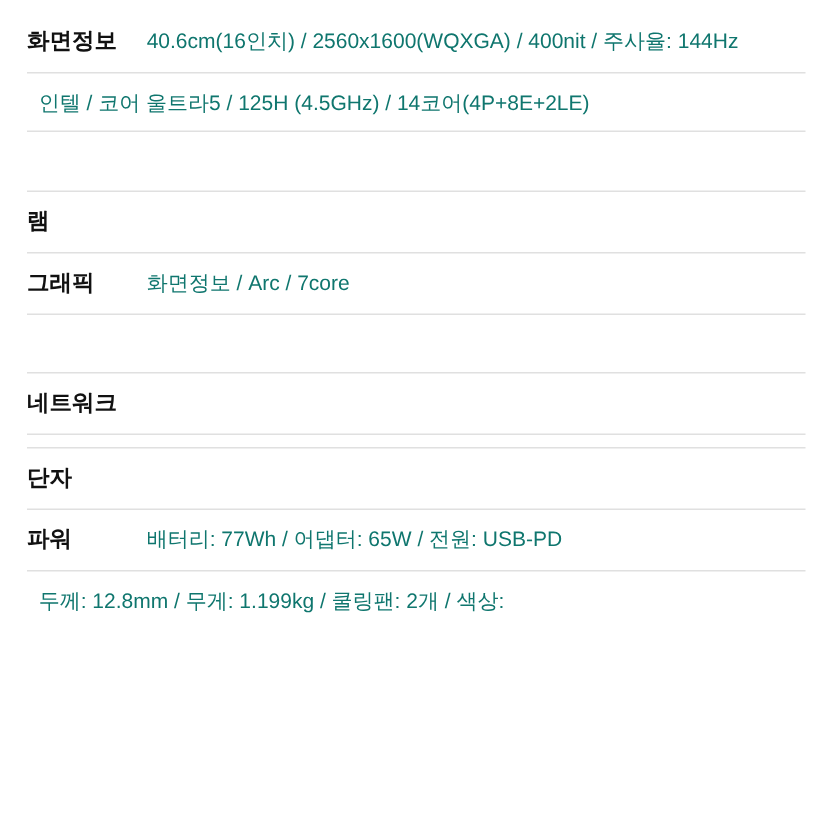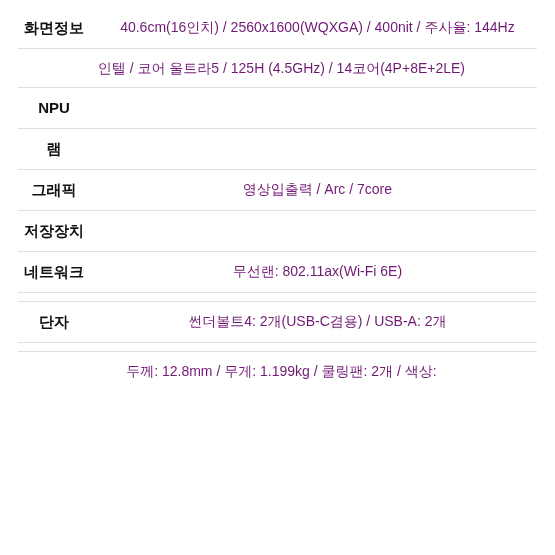--- a/index.html
+++ b/index.html
@@ -1,19 +1,18 @@
 <!DOCTYPE html>
 <html><head>
   <meta charset="utf-8">
   <style>
     * {
       margin: 0;
       padding: 0;
       box-sizing: border-box;
-      text-align: center;
     }
 
     body {
       width: 555px;
       min-height: 555px;
       background: #ffffff;
       font-family: 'Malgun Gothic', 'Apple SD Gothic Neo', sans-serif;
       font-size: 14px;
       color: #111111;
       padding: 16px 18px;
@@ -31,47 +30,48 @@
       font-weight: 700;
       min-width: 72px;
       flex-shrink: 0;
       font-size: 15px;
       color: #111;
     }
 
     .spec-value {
       font-weight: 400;
       font-size: 14px;
-      color: #701a75;
+      color: #0f766e;
       flex: 1;
       word-break: keep-all;
     }
 
     .divider {
       border: none;
       border-top: 1px solid #e0e0e0;
       margin: 8px 0;
     }
   </style>
 </head>
 <body>
 
 <div>
 <div class="spec-row"><span class="spec-label">화면정보</span>&nbsp;&nbsp;<span class="spec-value">40.6cm(16인치) / 2560x1600(WQXGA) / 400nit / 주사율: 144Hz</span></div>
     <hr class="divider">
     <div class="spec-row">&nbsp;&nbsp;<span class="spec-value">인텔 / 코어 울트라5 / 125H (4.5GHz) / 14코어(4P+8E+2LE)</span></div>
     <hr class="divider">
-    <div class="spec-row"><span class="spec-label">NPU</span>&nbsp;&nbsp;</div>
+    <div class="spec-row">&nbsp;&nbsp;</div>
     <hr class="divider">
     <div class="spec-row"><span class="spec-label">램</span>&nbsp;&nbsp;</div>
     <hr class="divider">
-    <div class="spec-row"><span class="spec-label">그래픽</span>&nbsp;&nbsp;<span class="spec-value">영상입출력 / Arc / 7core</span></div>
+    <div class="spec-row"><span class="spec-label">그래픽</span>&nbsp;&nbsp;<span class="spec-value">화면정보 / Arc / 7core</span></div>
     <hr class="divider">
-    <div class="spec-row"><span class="spec-label">저장장치</span>&nbsp;&nbsp;</div>
+    <div class="spec-row">&nbsp;&nbsp;</div>
     <hr class="divider">
-    <div class="spec-row"><span class="spec-label">네트워크</span>&nbsp;&nbsp;<span class="spec-value">무선랜: 802.11ax(Wi-Fi 6E)</span></div>
+    <div class="spec-row"><span class="spec-label">네트워크</span>&nbsp;&nbsp;</div>
     <hr class="divider">
     <hr class="divider">
-    <div class="spec-row"><span class="spec-label">단자</span>&nbsp;&nbsp;<span class="spec-value">썬더볼트4: 2개(USB-C겸용) / USB-A: 2개</span></div>
+    <div class="spec-row"><span class="spec-label">단자</span>&nbsp;&nbsp;</div>
     <hr class="divider">
+    <div class="spec-row"><span class="spec-label">파워</span>&nbsp;&nbsp;<span class="spec-value">배터리: 77Wh / 어댑터: 65W / 전원: USB-PD</span></div>
     <hr class="divider">
     <div class="spec-row">&nbsp;&nbsp;<span class="spec-value">두께: 12.8mm / 무게: 1.199kg / 쿨링팬: 2개 / 색상:</span></div>
   </div>
 
 </body></html>

